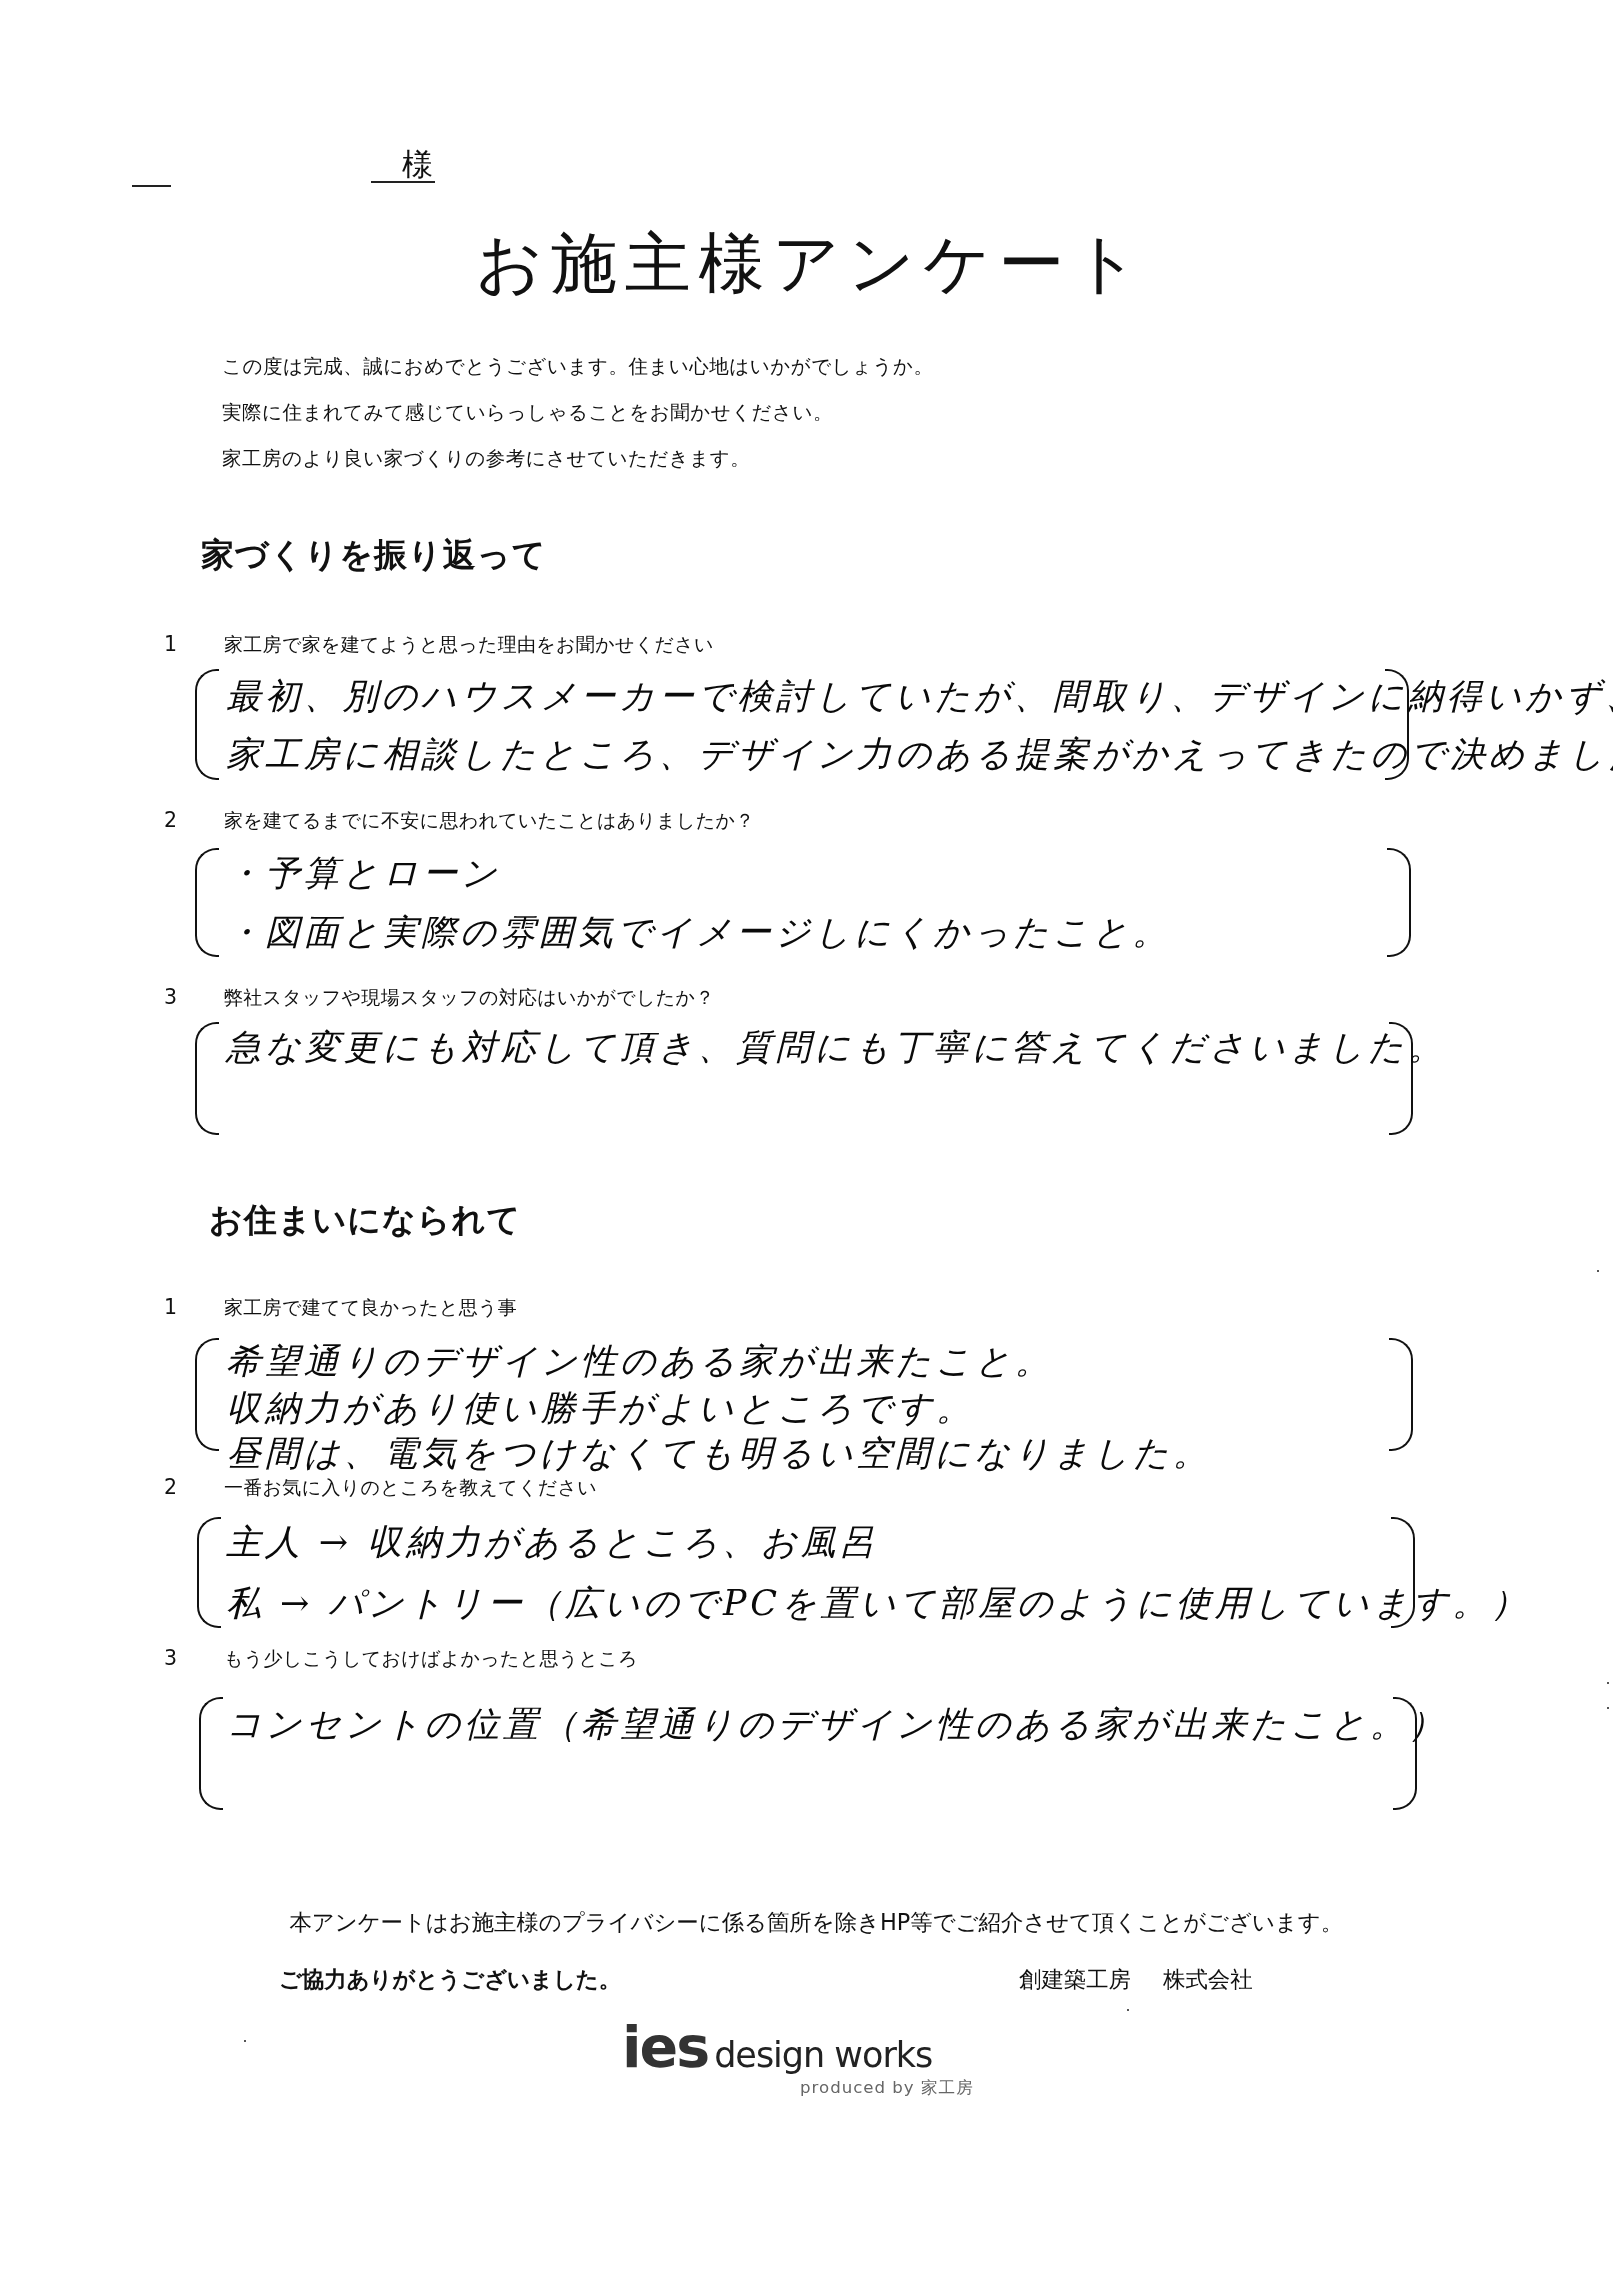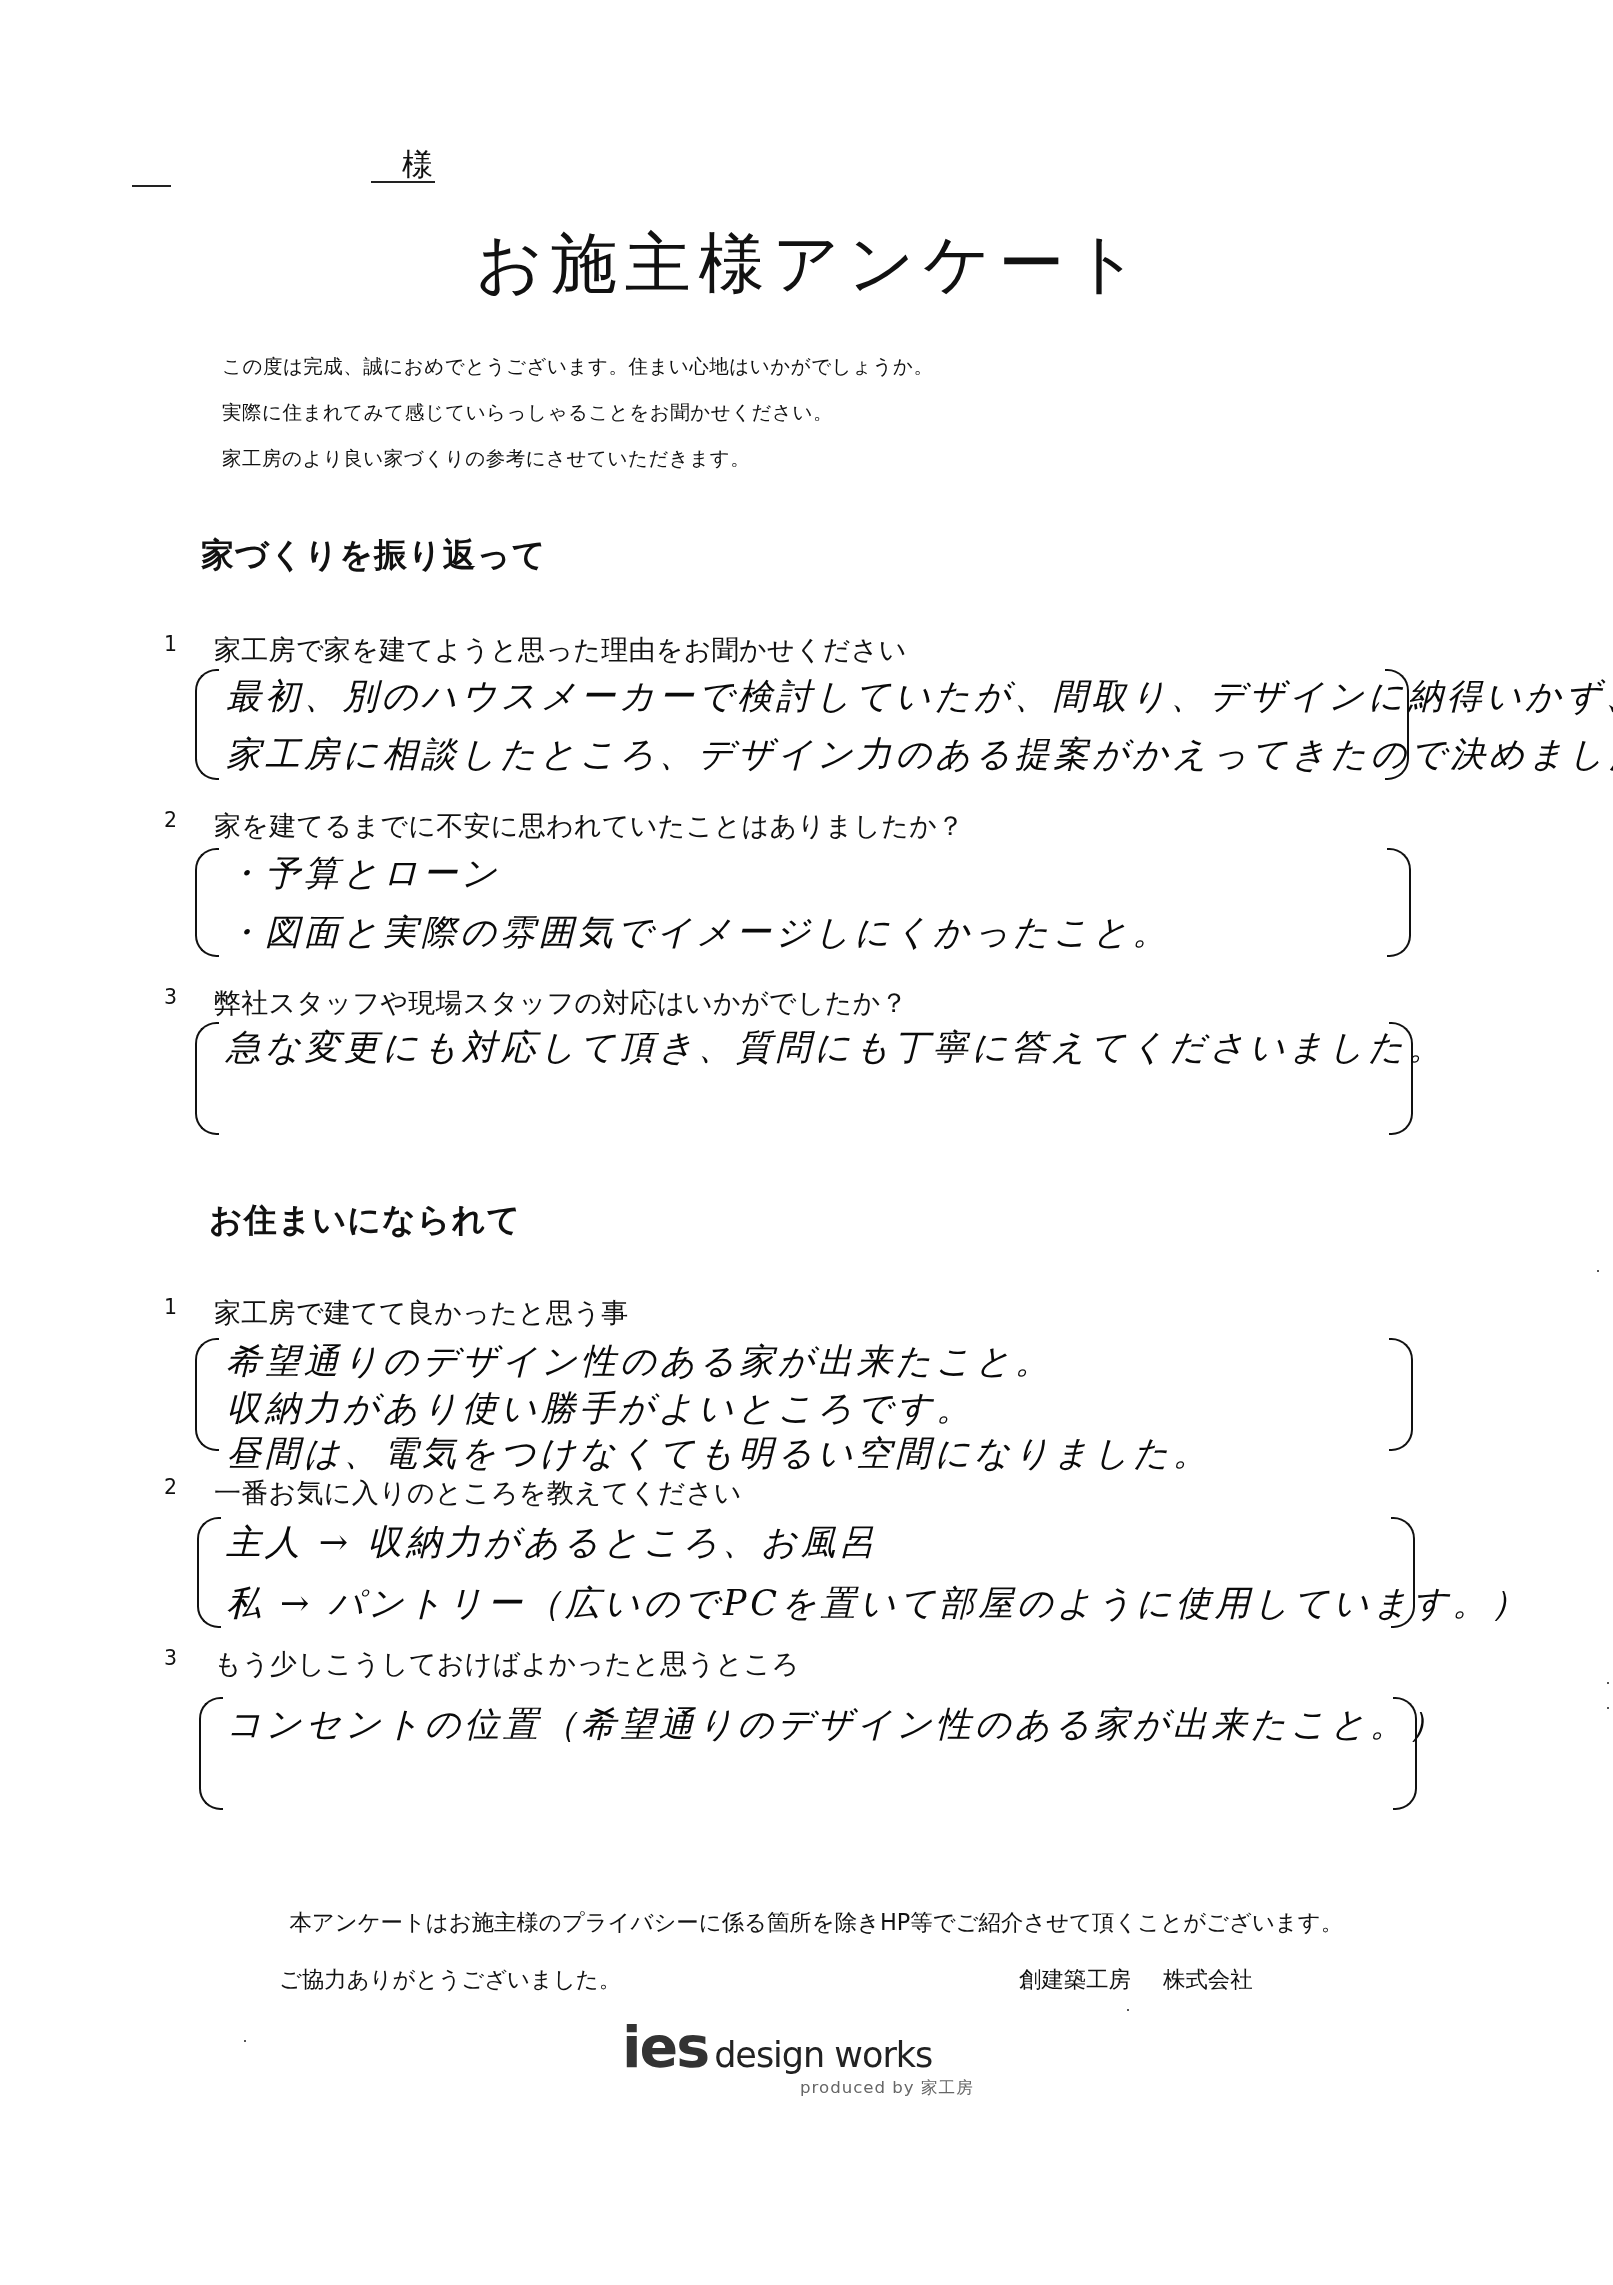--- a/index.html
+++ b/index.html
@@ -12,33 +12,33 @@
   .name-line-right { left: 371px; top: 181px; width: 64px; height: 2px; background: #222; }
   .honorific { left: 402px; top: 144px; font-family: "DejaVu Serif", serif; font-size: 31px; }
   .title {
     left: 0; width: 1486px; top: 219px; text-align: center;
     font-family: "DejaVu Serif", "Liberation Serif", serif; font-size: 66px; letter-spacing: 7.8px;
     font-weight: normal; margin: 0; padding-left: 137px; box-sizing: border-box;
   }
   .intro { left: 222px; font-size: 19.5px; letter-spacing: 0.5px; }
   .section-head { left: 195px; font-size: 33px; font-weight: bold; margin: 6px; letter-spacing: 1px; }
   .q-num { left: 164px; font-size: 20.5px; }
-  .q-text { left: 214px; font-size: 27px; letter-spacing: 0.3px; }
+  .q-text { left: 224px; font-size: 19px; letter-spacing: 0.3px; }
   .bracket-l, .bracket-r {
     position: absolute; width: 21.5px; border: 2px solid #111;
   }
   .bracket-l { border-right: none; border-radius: 21.5px 0 0 21.5px; }
   .bracket-r { border-left: none; border-radius: 0 21.5px 21.5px 0; }
   .hand {
     position: absolute; left: 226px;
     font-family: "DejaVu Serif", serif; font-style: italic;
     font-size: 35px; letter-spacing: 3.9px; white-space: nowrap; color: #0a0a0a;
   }
   .footer-note { left: 0; width: 1613px; top: 1907px; text-align: center; font-size: 22.4px; padding-left: 19.5px; box-sizing: border-box; }
-  .thanks { left: 279px; top: 1964px; font-size: 22.4px; }
+  .thanks { left: 279px; top: 1964px; font-size: 22.4px; font-weight: bold; }
   .company { left: 1019px; top: 1964px; font-size: 22.4px; word-spacing: 25px; }
   .logo { left: 622px; top: 2019px; display: flex; align-items: baseline; }
   .logo-ies { font-family: "DejaVu Sans", sans-serif; font-weight: bold; font-size: 57px; letter-spacing: -2px; color: #333; line-height: 1; }
   .logo-dw { font-family: "DejaVu Sans", sans-serif; font-size: 35px; margin-left: 6px; color: #222; letter-spacing: -1px; }
   .logo-sub { left: 800px; top: 2077px; font-size: 16.6px; color: #666; letter-spacing: 1px; }
   .speck { width: 2px; height: 2px; background: #555; }
 </style>
 </head>
 <body>
 

